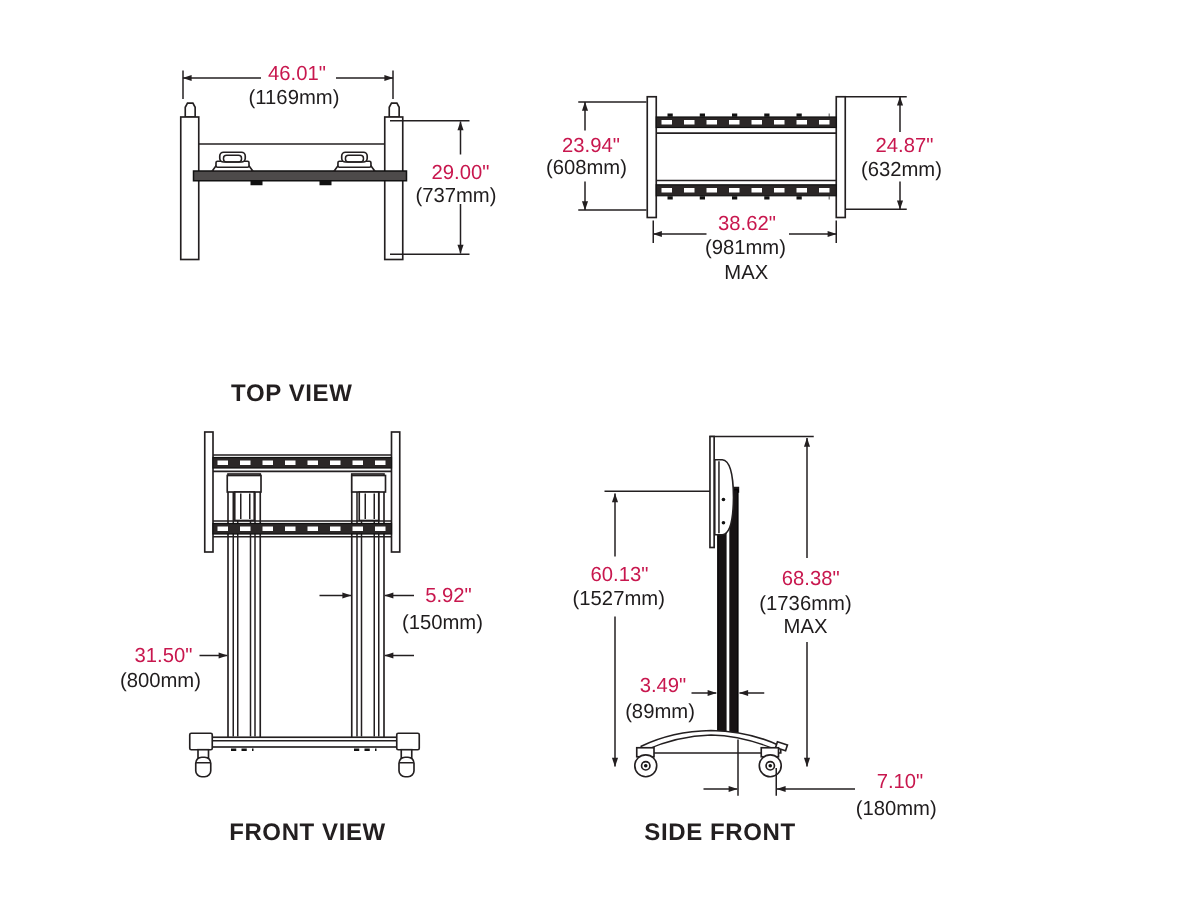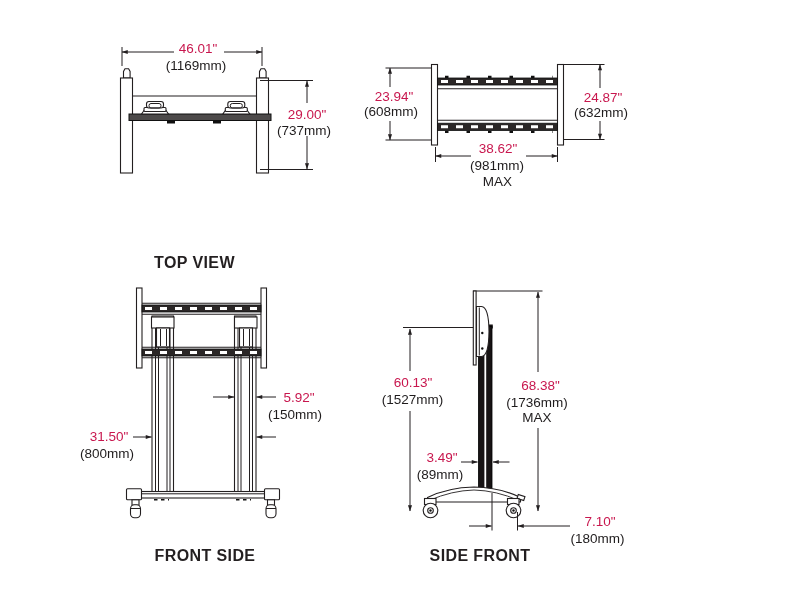--- a/index.html
+++ b/index.html
@@ -238,16 +238,16 @@
       <line class="dim" x1="517.5" y1="512" x2="517.5" y2="530.5"></line>
       <line class="dim" x1="469" y1="526" x2="491.5" y2="526" marker-end="url(#arr)"></line>
       <line class="dim" x1="518" y1="526" x2="540" y2="526" marker-start="url(#arr)"></line>
       <line class="dim" x1="540" y1="526" x2="570" y2="526"></line>
       <text class="din" x="600" y="525.5" text-anchor="middle">7.10"</text>
       <text class="dmm" x="597.5" y="543" text-anchor="middle">(180mm)</text>
     </g>
   </svg>
 
   <div class="view-label" style="left:194.5px;top:211px;margin-top:43px;">TOP VIEW</div>
-  <div class="view-label" style="left:205px;top:547px;">FRONT SIDE</div>
+  <div class="view-label" style="left:205px;top:547px;">FRONT VIEW</div>
   <div class="view-label" style="left:480px;top:547px;">SIDE FRONT</div>
 
 </div>
 
 </body></html>

